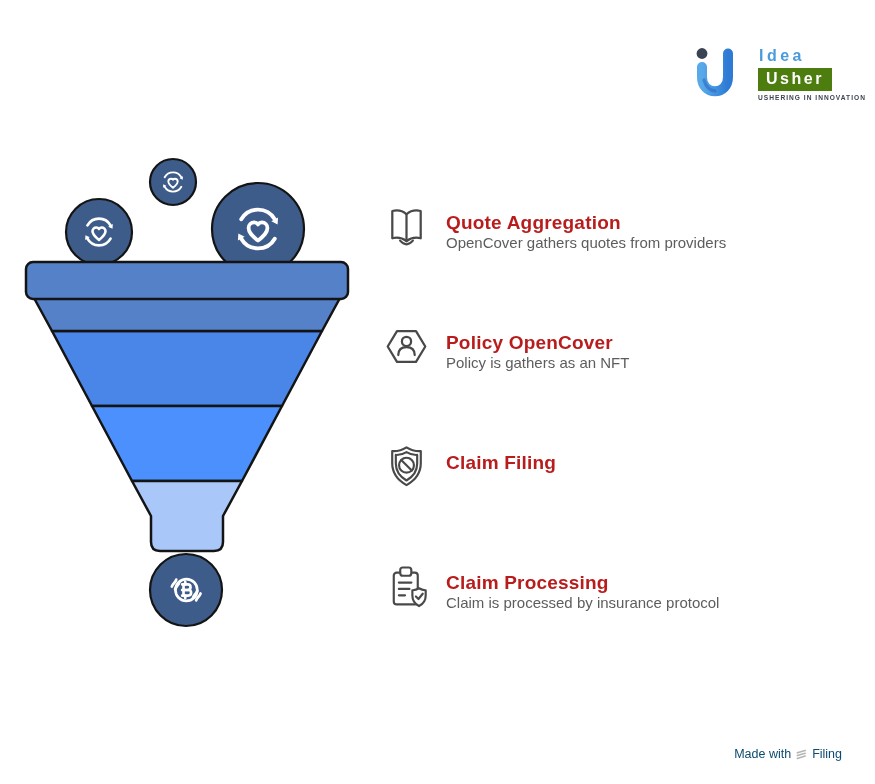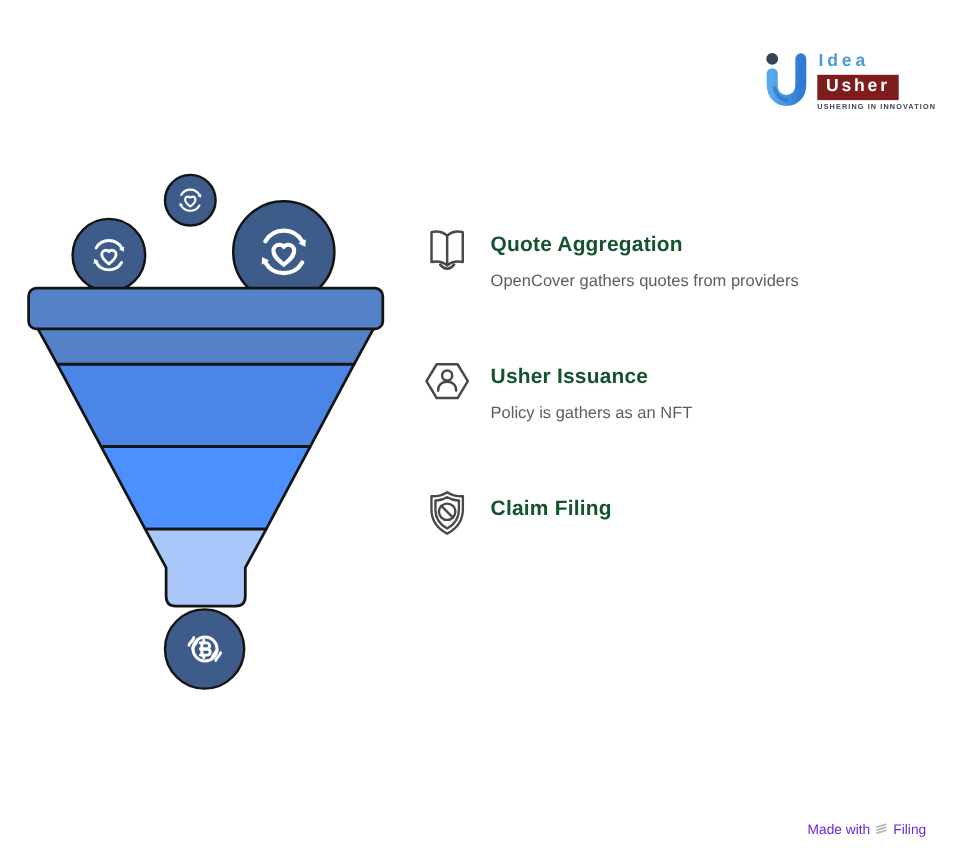--- a/index.html
+++ b/index.html
@@ -1,38 +1,38 @@
 <!DOCTYPE html>
 <html><head>
 <meta charset="utf-8">
 <style>
   html,body{margin:0;padding:0;background:#fff;}
   .canvas{
     position:relative;width:875px;height:784px;background:#ffffff;overflow:hidden;
     font-family:"Liberation Sans",sans-serif;
   }
   
-  .logo{position:absolute;left:694px;top:46px;display:flex;align-items:flex-start;gap:7px;}
+  .logo{position:absolute;left:694px;top:46px;display:flex;align-items:flex-start;gap:22px;}
   .logo-text{display:flex;flex-direction:column;align-items:flex-start;}
   .brand-top{color:#4a9ade;font-weight:bold;font-size:16px;letter-spacing:3.5px;margin:1px 0 3px 1px;}
-  .brand-bottom-box{background:#7f1d1d;color:#ffffff;font-weight:bold;font-size:16px;
+  .brand-bottom-box{background:#4d7c0f;color:#ffffff;font-weight:bold;font-size:16px;
     letter-spacing:2.5px;padding:2px 8px 3px;}
   .tagline{font-size:6.6px;font-weight:bold;color:#3d4350;letter-spacing:1.02px;margin-top:3px;white-space:nowrap;}
   
   .funnel{position:absolute;left:10px;top:148px;}
   
   .steps{position:absolute;left:383px;top:203px;width:470px;height:480px;}
   .step{position:absolute;left:0;display:flex;align-items:flex-start;}
   .step-icon{width:47px;height:47px;flex:none;}
   .step-text{margin-left:16px;padding-top:9px;}
-  .step-title{font-size:19px;font-weight:bold;color:#14532d;letter-spacing:0.2px;}
-  .step-desc{font-size:15px;color:#5d5d5d;margin-top:13px;}
+  .step-title{font-size:19px;font-weight:bold;color:#b91c1c;letter-spacing:0.2px;}
+  .step-desc{font-size:15px;color:#5d5d5d;}
   
-  .made-with{position:absolute;right:33px;top:747px;display:flex;align-items:flex-start;gap:4px;
-    color:#6d28d9;font-size:12.5px;text-decoration:none;}
+  .made-with{position:absolute;right:33px;top:747px;display:flex;align-items:flex-end;gap:4px;
+    color:#0c4a6e;font-size:12.5px;text-decoration:none;}
 </style>
 </head>
 <body>
 
 <div class="canvas">
 
   <div class="logo">
     <svg width="42" height="56" viewBox="0 0 42 56">
       <defs>
         <linearGradient id="ug" x1="0" y1="0" x2="1" y2="0">
@@ -111,37 +111,52 @@
       </div>
     </div>
 
     <div class="step" style="top:120px;">
       <svg class="step-icon" viewBox="0 0 48 48" fill="none" stroke="#494949" stroke-width="2.3" stroke-linecap="round" stroke-linejoin="round">
         <path d="M14.3 8.3 H33.7 L43.2 24 L33.7 39.7 H14.3 L4.8 24 Z"></path>
         <circle cx="24" cy="18.8" r="4.7"></circle>
         <path d="M15.6 32.8 C15.6 27 19.4 24.6 24 24.6 C28.6 24.6 32.4 27 32.4 32.8"></path>
       </svg>
       <div class="step-text">
-        <div class="step-title">Usher Issuance</div>
+        <div class="step-title">Policy OpenCover</div>
         <div class="step-desc">Policy is gathers as an NFT</div>
       </div>
     </div>
 
     <div class="step" style="top:240px;text-align:center;">
       <svg class="step-icon" viewBox="0 0 48 48" fill="none" stroke="#494949" stroke-width="2.2" stroke-linecap="round" stroke-linejoin="round">
         <path d="M24 4.5 C28.6 7.4 33.6 8.6 38.6 8.3 V20.5 C38.6 31 32.6 38.3 24 43 C15.4 38.3 9.4 31 9.4 20.5 V8.3 C14.4 8.6 19.4 7.4 24 4.5 Z"></path>
         <path d="M24 9.3 C27.4 11.4 31.2 12.4 34.9 12.2 V21 C34.9 29 30.4 34.6 24 38.3 C17.6 34.6 13.1 29 13.1 21 V12.2 C16.8 12.4 20.6 11.4 24 9.3 Z"></path>
         <circle cx="24" cy="22.7" r="7.6"></circle>
         <path d="M18.6 17.3 L29.4 28.1"></path>
       </svg>
       <div class="step-text">
         <div class="step-title">Claim Filing</div>
       </div>
     </div>
 
+    <div class="step" style="top:360px;">
+      <svg class="step-icon" viewBox="0 0 48 48" fill="none" stroke="#494949" stroke-width="2.2" stroke-linecap="round" stroke-linejoin="round">
+        <rect x="11" y="9.8" width="24.5" height="32.5" rx="3"></rect>
+        <rect x="17.6" y="4.6" width="11.3" height="8.4" rx="2.6" fill="#ffffff"></rect>
+        <path d="M16.2 20 H29"></path>
+        <path d="M16.2 26.5 H27"></path>
+        <path d="M16.2 33 H22.5"></path>
+        <path d="M36.8 25.8 C38.9 27.2 41.2 27.9 43.6 27.8 V33.2 C43.6 38.3 40.9 41.9 36.8 44 C32.7 41.9 30 38.3 30 33.2 V27.8 C32.4 27.9 34.7 27.2 36.8 25.8 Z" fill="#ffffff"></path>
+        <path d="M33.6 34.2 L36.2 36.8 L40.6 31.4"></path>
+      </svg>
+      <div class="step-text">
+        <div class="step-title">Claim Processing</div>
+        <div class="step-desc">Claim is processed by insurance protocol</div>
+      </div>
+    </div>
 
   </div>
 
   <a class="made-with" href="#">
     <span>Made with</span>
     <svg width="13" height="13" viewBox="0 0 14 14" fill="none" stroke="#b5b5b5" stroke-width="1.7" stroke-linecap="round">
       <path d="M2.5 5.2 L11 2.6"></path>
       <path d="M2.5 8.2 L11 5.6"></path>
       <path d="M2.5 11.2 L11 8.6"></path>
     </svg>

